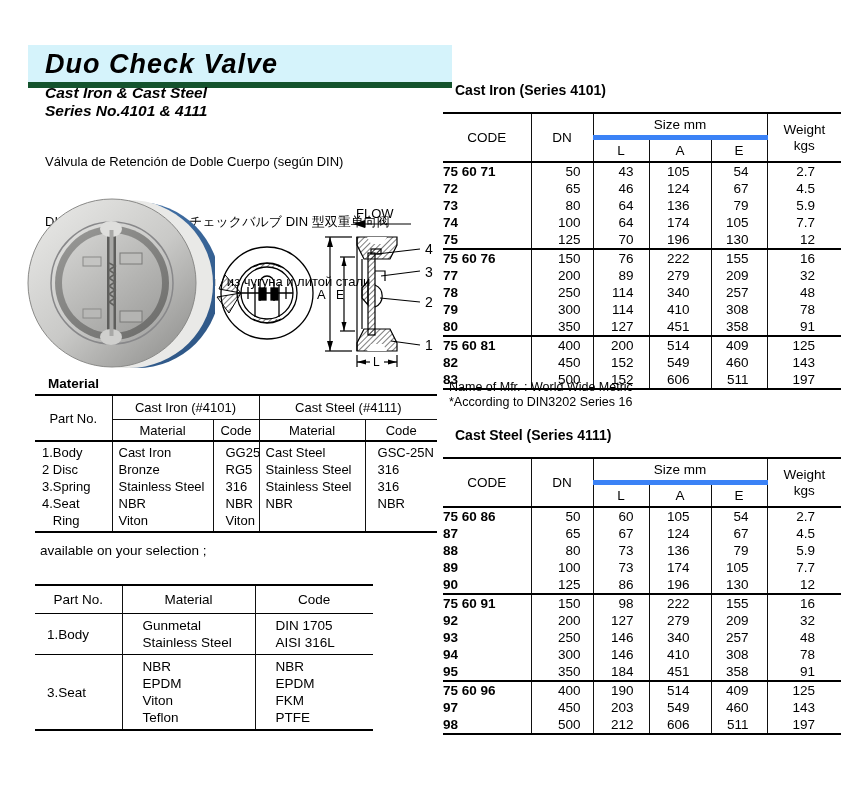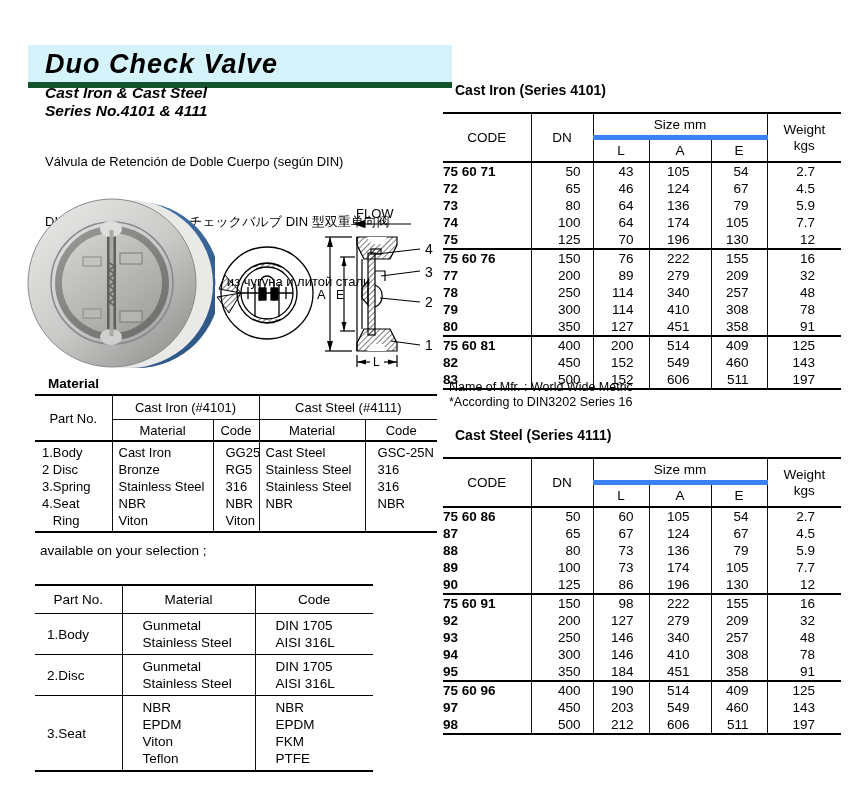--- a/index.html
+++ b/index.html
@@ -293,31 +293,20 @@
           <td class="lines bl">
             <div class="ln">Gunmetal</div>
             <div class="ln">Stainless Steel</div>
           </td>
           <td class="lines bl">
             <div class="ln">DIN 1705</div>
             <div class="ln">AISI 316L</div>
           </td>
         </tr>
         <tr>
-          <td class="part">2.Disc</td>
-          <td class="lines bl">
-            <div class="ln">Gunmetal</div>
-            <div class="ln">Stainless Steel</div>
-          </td>
-          <td class="lines bl">
-            <div class="ln">DIN 1705</div>
-            <div class="ln">AISI 316L</div>
-          </td>
-        </tr>
-        <tr>
           <td class="part">3.Seat</td>
           <td class="lines bl">
             <div class="ln">NBR</div>
             <div class="ln">EPDM</div>
             <div class="ln">Viton</div>
             <div class="ln">Teflon</div>
           </td>
           <td class="lines bl">
             <div class="ln">NBR</div>
             <div class="ln">EPDM</div>

